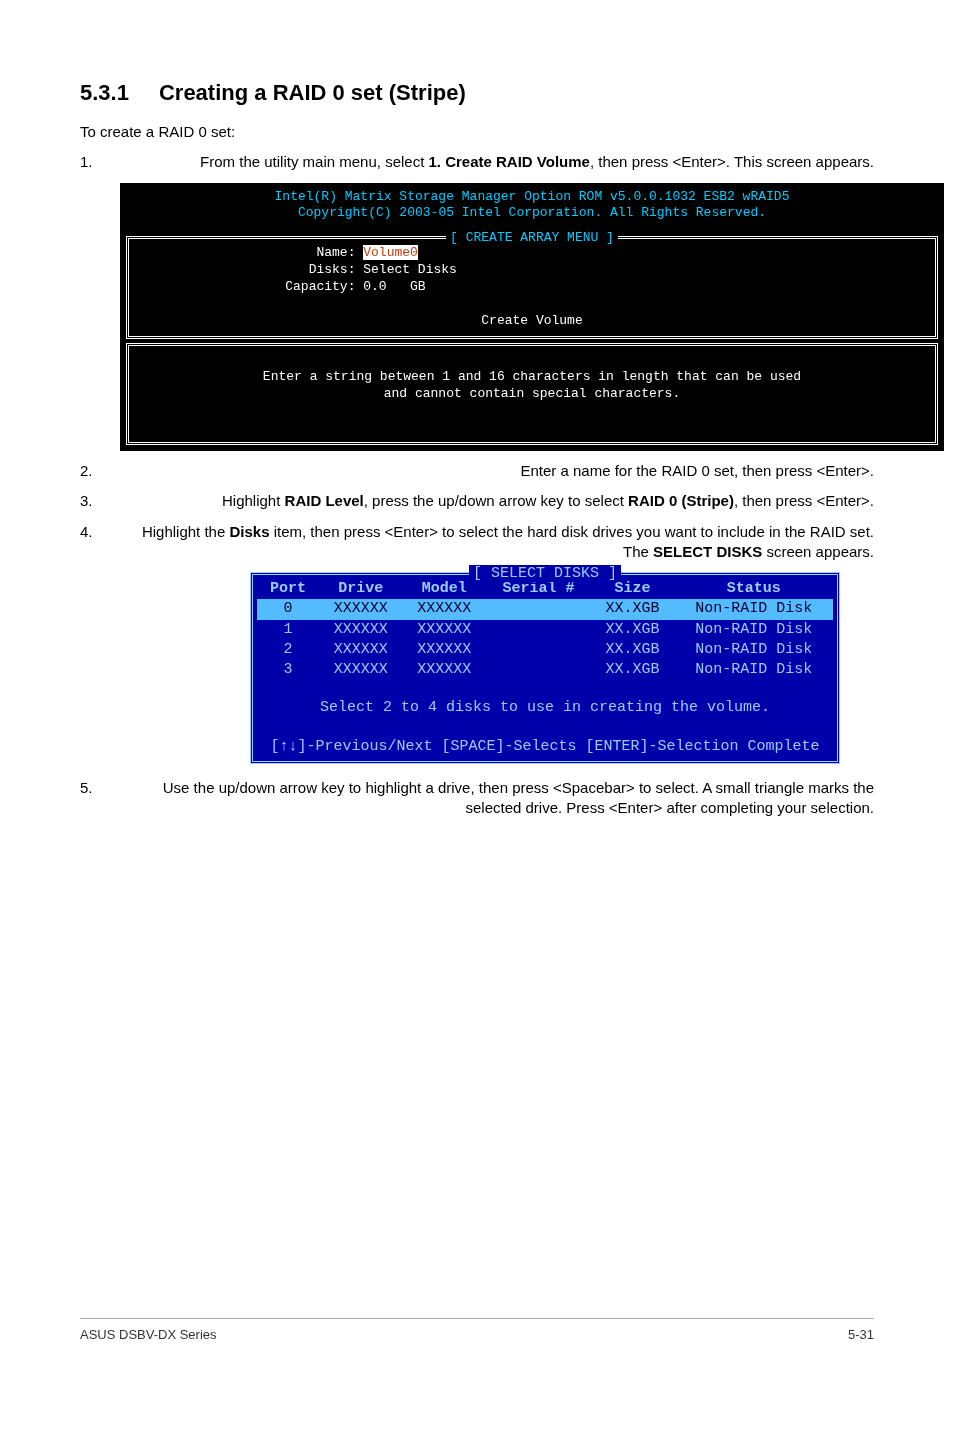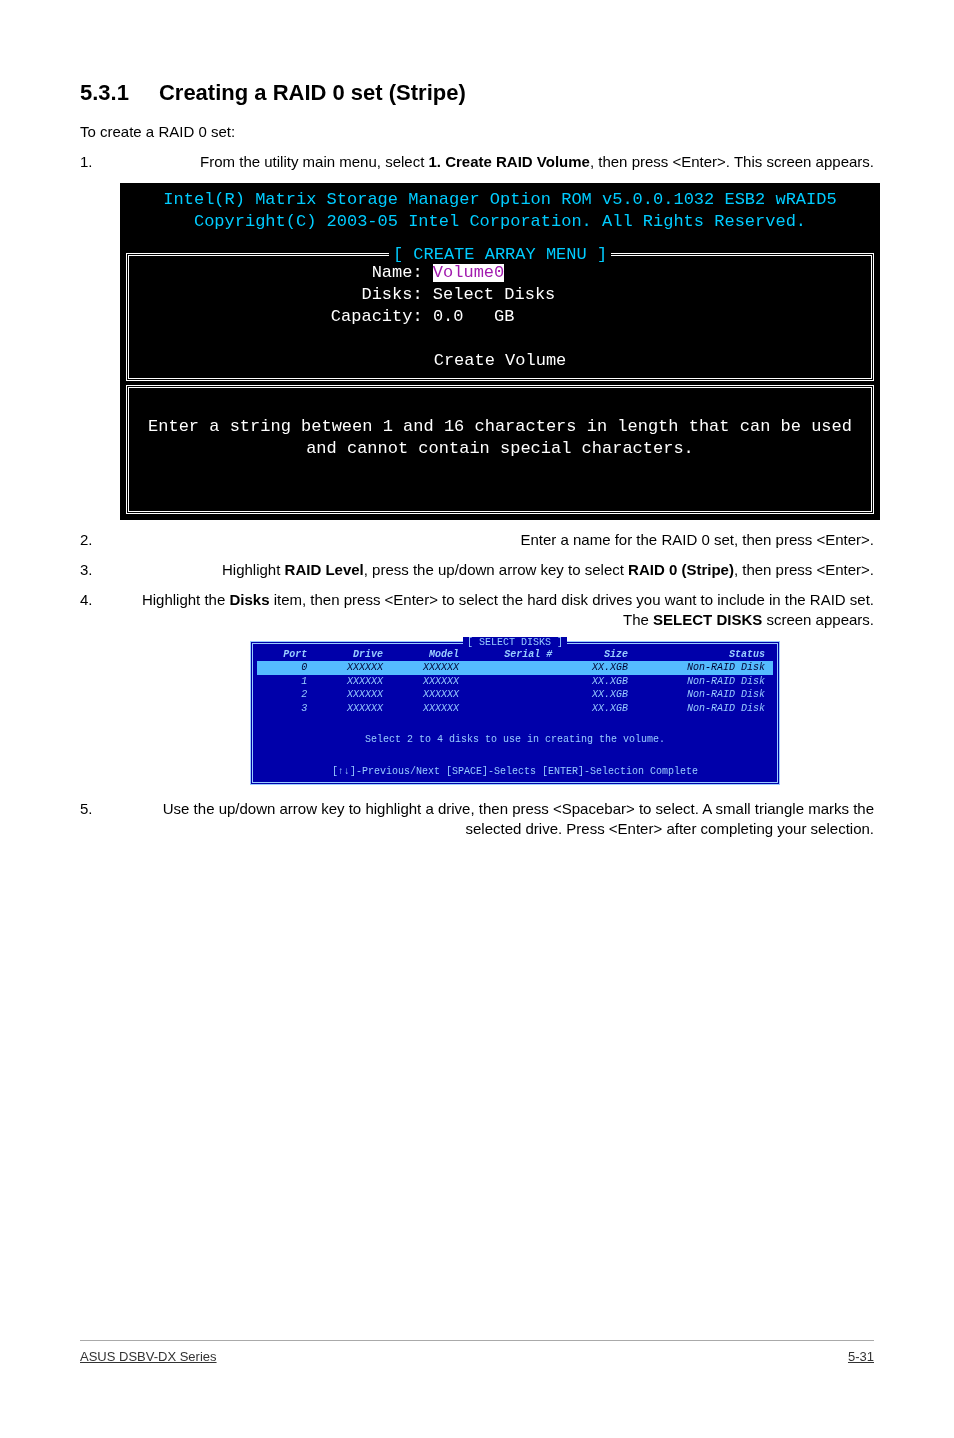--- a/index.html
+++ b/index.html
@@ -26,77 +26,76 @@
   ol.steps > li { display: flex; margin-bottom: 10px; line-height:1.35; }
   ol.steps > li .num { width: 40px; flex-shrink:0; }
   ol.steps > li .txt { flex:1;text-align:right; }
   .txt b { font-weight: bold; }
 
   .term {
     font-family: "Courier New", monospace;
     background: #000;
     color: #fff;
     padding: 6px;
-    font-size: 17px;
+    font-size: 13px;
     line-height: 1.3;
     margin: 8px 0 10px 40px;
-    width: 760px;
+    width: 824px;
   }
   .term-center { text-align:center; }
   .box {
     border: 3px double #fff;
-    margin-top: 20px;
+    margin-top: 14px;
     position: relative;
     padding: 6px 8px;
   }
   .box + .box { margin-top: 4px; }
   .boxtitle {
     position: absolute;
     top: -0.7em;
     left: 0; right: 0;
     text-align: center;
     pointer-events:none;
   }
   .boxtitle span {
     background: #000; padding: 0 4px; color: #0cf;
   }
   .kv-row { white-space: pre; }
-  .hl { background: #fff; color:#a21caf; }
+  .hl { background: #fff; color:#c2410c; }
   .cyan { color: #0cf; }
 
   .term2 {
     font-family: "Courier New", monospace;
     background: #00a; 
     color: #9cf;
     padding: 4px;
-    font-size: 10px;
+    font-size: 15px;
     line-height: 1.35;
-    width: 530px;
+    width: 590px;
     margin: 8px auto 14px 170px;
     border: 3px double #9cf;
     position: relative;
   }
   .term2 .boxtitle2 {
     position: absolute; top:-0.75em; left:0; right:0; text-align:center;
   }
   .term2 .boxtitle2 span { background:#00a; padding:0 4px; }
   .term2 table { width:100%; border-collapse: collapse; }
-  .term2 th, .term2 td { text-align:right; padding: 0 8px; font-style: italic; }
+  .term2 th, .term2 td { text-align:center; padding: 0 8px; }
   .row-sel td, .row-sel th { background:#5bf; color:#003; }
   .term2 .footer { text-align:center; margin-top:18px; }
 
   .page-footer {
     border-top: 1px solid #aaa;
     margin: 460px 80px 0 80px;
     padding-top: 8px;
     display:flex;
     justify-content: space-between;
     font-size: 13px;
     color: #333;
-    text-decoration: underline;
   }
 </style>
 </head>
 <body>
 
 <div class="page">
 
   <h2 class="section-title">
     <span class="secnum">5.3.1</span><span>Creating a RAID 0 set (Stripe)</span>
   </h2>

